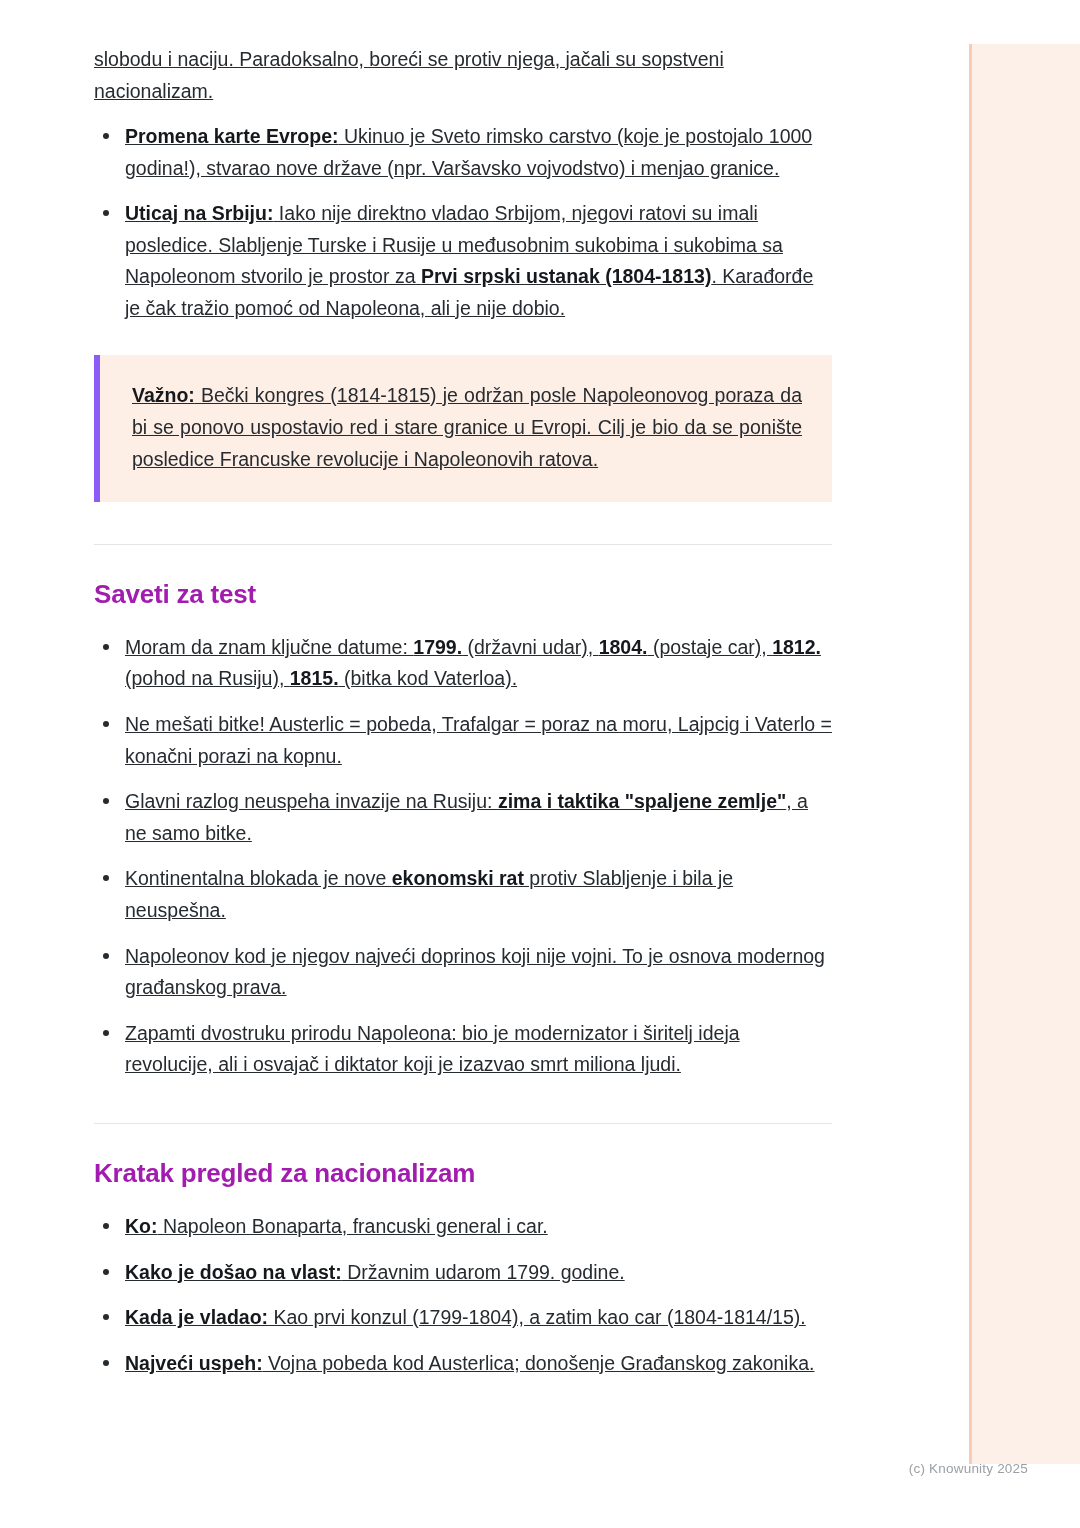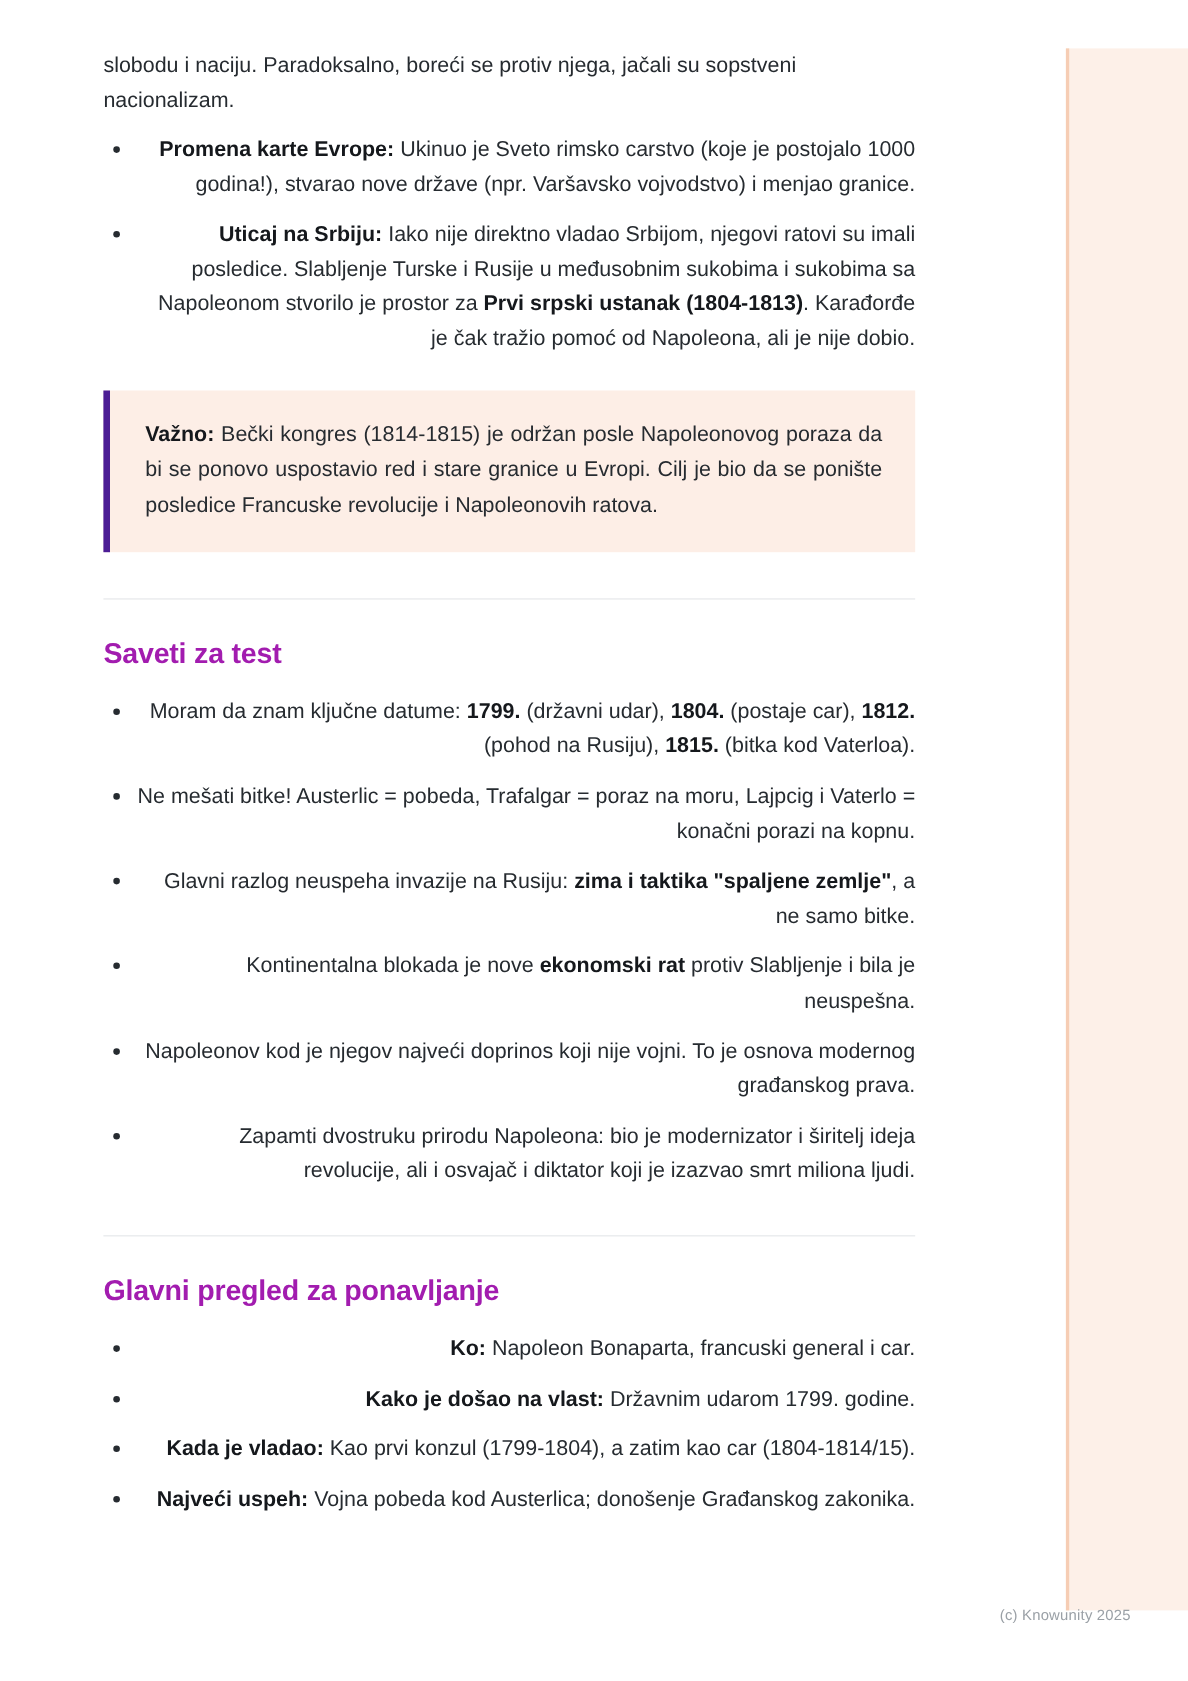--- a/index.html
+++ b/index.html
@@ -38,32 +38,32 @@
 
   .content {
     width: 740px;
   }
 
   p, li {
     font-size: 19.5px;
     line-height: 1.62;
     color: #262b30;
     margin: 0;
+    text-decoration: underline;
   }
 
   .lead-para {
     margin: 0 0 14px 2px;
     width: 715px;
   }
 
   ul.bullets {
     list-style: none;
     margin: 0;
     padding: 0;
-    text-align: right;
   }
   ul.bullets > li {
     position: relative;
     padding-left: 33px;
     margin-bottom: 14px;
   }
   ul.bullets > li::before {
     content: "";
     position: absolute;
     left: 11px;
@@ -76,21 +76,21 @@
   b, strong, .b {
     font-weight: 700;
     color: #15181c;
   }
 
   
   .callout {
     margin: 30px 0 0 2px;
     width: 738px;
     background: #fdeee6;
-    border-left: 6px solid #4c1d95;
+    border-left: 6px solid #8b5cf6;
     padding: 24px 30px 26px 32px;
     box-sizing: border-box;
   }
   .callout p {
     text-align: justify;
     font-size: 19.5px;
     line-height: 1.66;
     color: #262b30;
   }
 
@@ -149,21 +149,21 @@
       <li><span>Moram da znam ključne datume: </span><span class="b">1799.</span><span> (državni udar), </span><span class="b">1804.</span><span> (postaje car), </span><span class="b">1812.</span><span> (pohod na Rusiju), </span><span class="b">1815.</span><span> (bitka kod Vaterloa).</span></li>
       <li><span>Ne mešati bitke! Austerlic = pobeda, Trafalgar = poraz na moru, Lajpcig i Vaterlo = konačni porazi na kopnu.</span></li>
       <li><span>Glavni razlog neuspeha invazije na Rusiju: </span><span class="b">zima i taktika "spaljene zemlje"</span><span>, a ne samo bitke.</span></li>
       <li><span>Kontinentalna blokada je nove </span><span class="b">ekonomski rat</span><span> protiv Slabljenje i bila je neuspešna.</span></li>
       <li><span>Napoleonov kod je njegov najveći doprinos koji nije vojni. To je osnova modernog građanskog prava.</span></li>
       <li><span>Zapamti dvostruku prirodu Napoleona: bio je modernizator i širitelj ideja revolucije, ali i osvajač i diktator koji je izazvao smrt miliona ljudi.</span></li>
     </ul>
 
     <hr class="sep">
 
-    <h2 class="section-title">Glavni pregled za ponavljanje</h2>
+    <h2 class="section-title">Kratak pregled za nacionalizam</h2>
     <ul class="bullets">
       <li><span class="b">Ko:</span><span> Napoleon Bonaparta, francuski general i car.</span></li>
       <li><span class="b">Kako je došao na vlast:</span><span> Državnim udarom 1799. godine.</span></li>
       <li><span class="b">Kada je vladao:</span><span> Kao prvi konzul (1799-1804), a zatim kao car (1804-1814/15).</span></li>
       <li><span class="b">Najveći uspeh:</span><span> Vojna pobeda kod Austerlica; donošenje Građanskog zakonika.</span></li>
     </ul>
 
   </div>
 </div>
 

